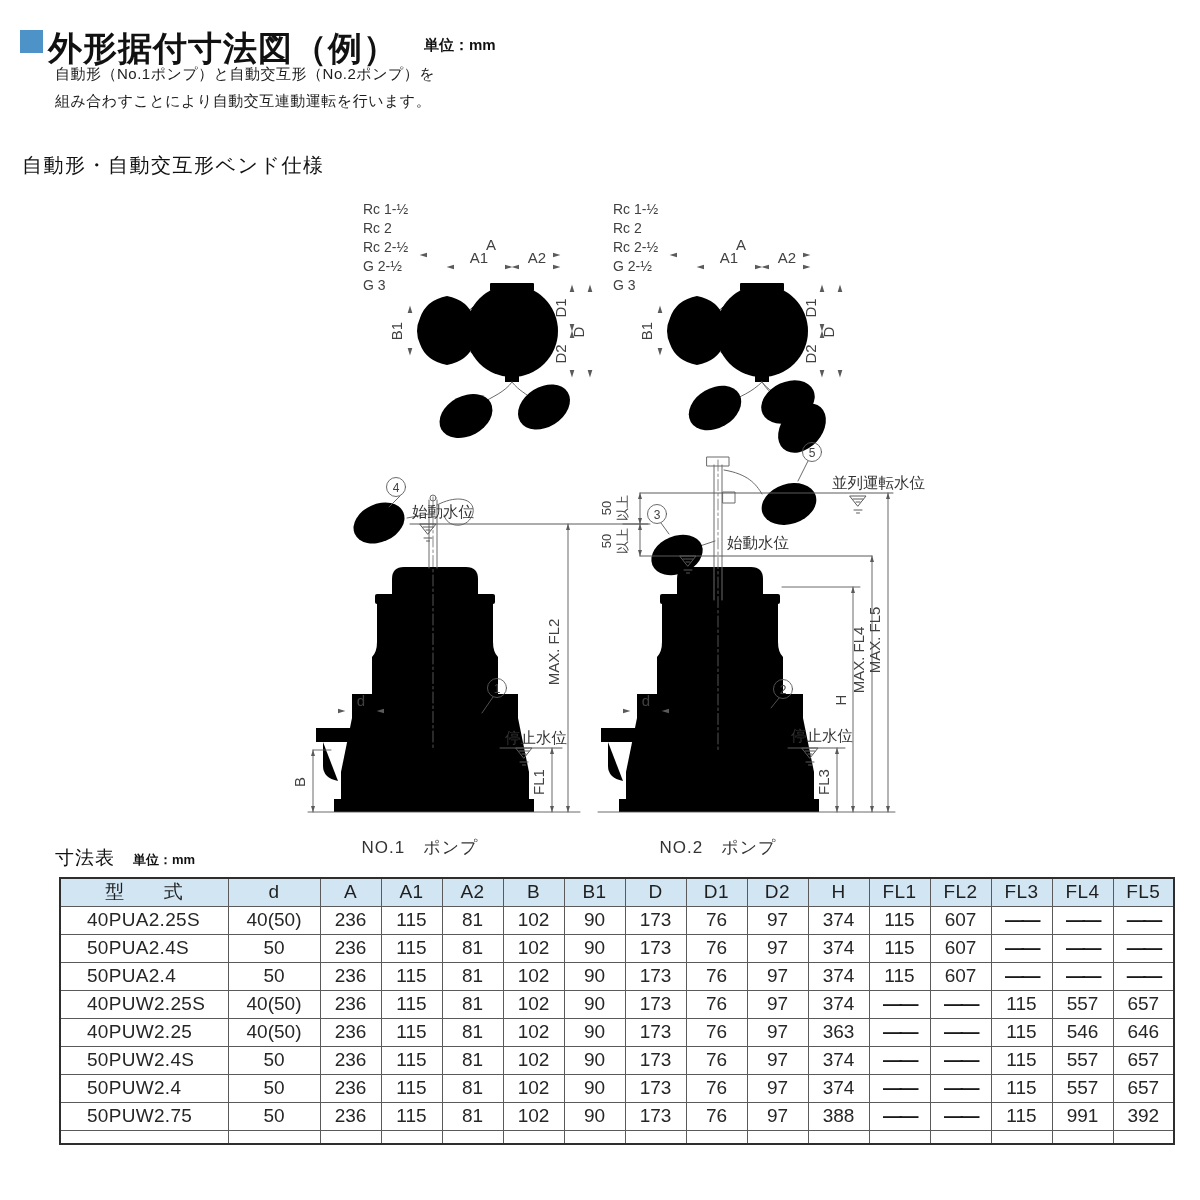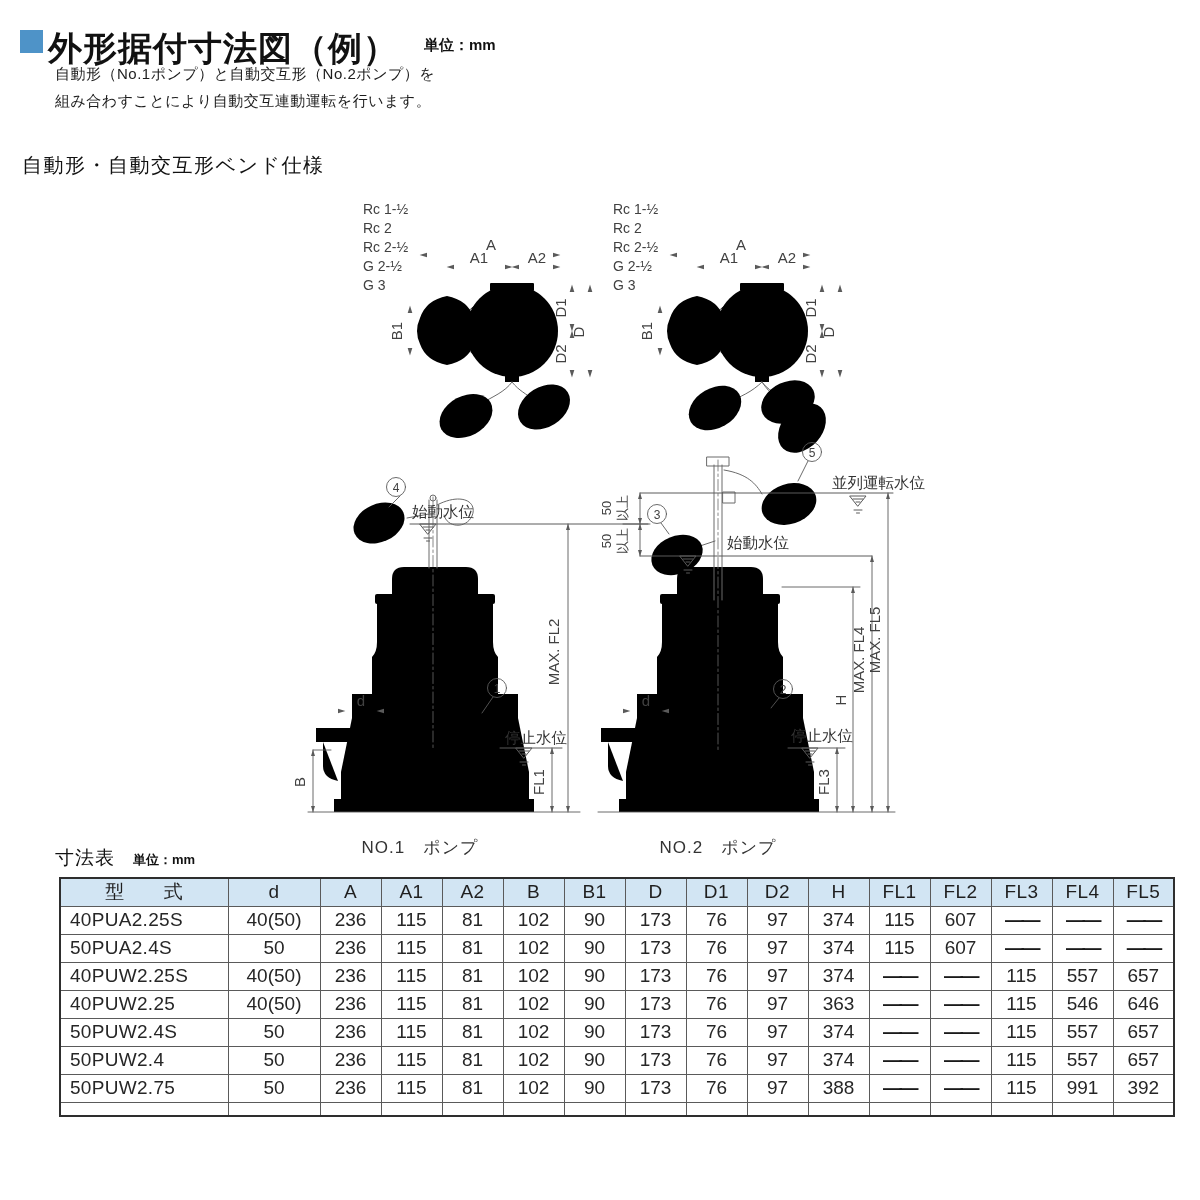--- a/index.html
+++ b/index.html
@@ -44,21 +44,21 @@
     border:2px solid #2e2e2e;background:#fff;margin-left:12px;
   }
   table.dims th{
     background:var(--thead);font-weight:normal;font-size:19px;color:#1f1f1f;
     border:1px solid #5a5a5a;height:28px;padding:0;text-align:center;letter-spacing:.5px;
   }
   table.dims td{
     border:1px solid #5a5a5a;font-size:19px;color:#262626;height:28px;
     padding:0;text-align:center;white-space:nowrap;
   }
-  table.dims td.model{text-align:left;padding-left:9px;letter-spacing:.3px}
+  table.dims td.model{text-align:left;padding-left:26px;letter-spacing:.3px}
   table.dims td.dash{letter-spacing:-2.5px;font-weight:bold;color:#1a1a1a}
 </style>
 </head>
 <body>
 
 <div class="hdr">
   <div class="sq"></div>
   <div class="title">外形据付寸法図（例）</div>
   <div class="unit-big">単位：mm</div>
 </div>
@@ -356,20 +356,38 @@
         <td>76</td>
         <td>97</td>
         <td>374</td>
         <td>115</td>
         <td>607</td>
         <td class="dash">——</td>
         <td class="dash">——</td>
         <td class="dash">——</td>
       </tr>
       <tr>
+        <td class="model">50PUA2.4</td>
+        <td>50</td>
+        <td>236</td>
+        <td>115</td>
+        <td>81</td>
+        <td>102</td>
+        <td>90</td>
+        <td>173</td>
+        <td>76</td>
+        <td>97</td>
+        <td>374</td>
+        <td>115</td>
+        <td>607</td>
+        <td class="dash">——</td>
+        <td class="dash">——</td>
+        <td class="dash">——</td>
+      </tr>
+      <tr>
         <td class="model">40PUW2.25S</td>
         <td>40(50)</td>
         <td>236</td>
         <td>115</td>
         <td>81</td>
         <td>102</td>
         <td>90</td>
         <td>173</td>
         <td>76</td>
         <td>97</td>

